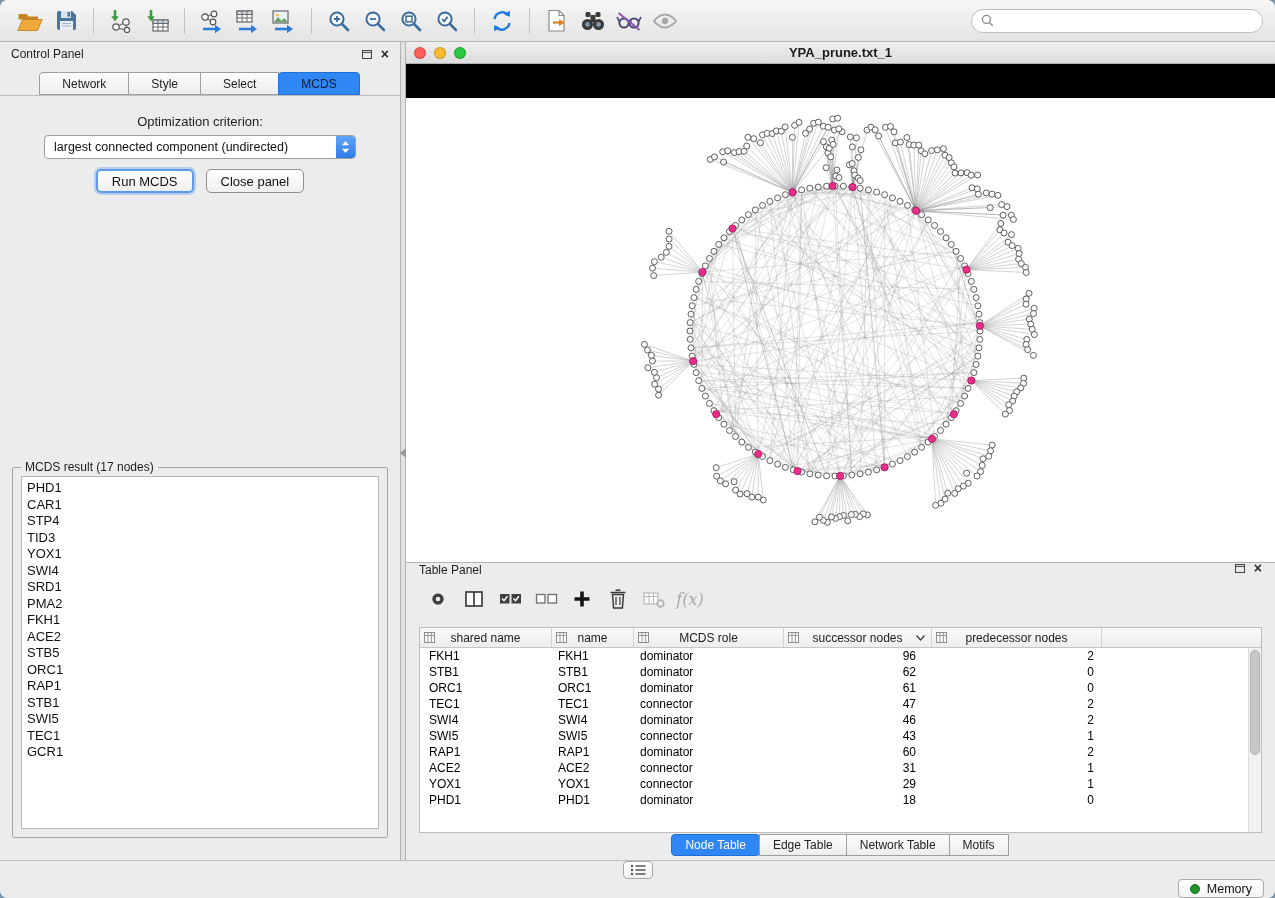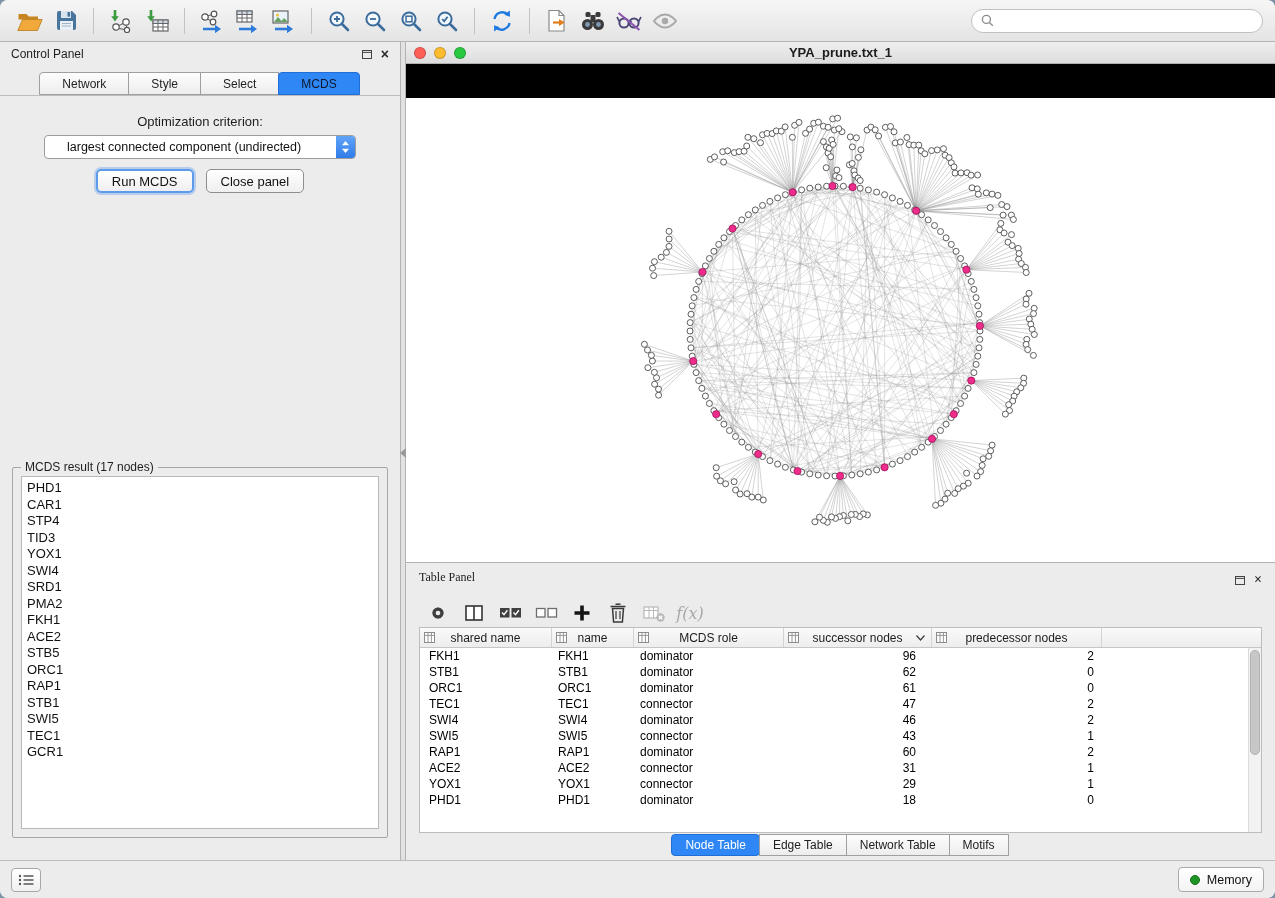--- a/index.html
+++ b/index.html
@@ -24,21 +24,21 @@
   .panel-header{height:24px;display:flex;align-items:center;padding:0 11px;flex-shrink:0;}
   .panel-title{font-size:12px;color:#1e1e1e;}
   .win-btns{margin-left:auto;display:flex;align-items:center;gap:9px;}
   .closex{font-size:14px;font-weight:bold;color:#2b2b2b;line-height:10px;}
   .cp-tabs{display:flex;justify-content:center;margin-top:6px;height:24px;flex-shrink:0;border-bottom:1px solid #bdbdbd;}
   .cp-tab{padding:0 22px;height:23px;line-height:22px;background:linear-gradient(#fdfdfd,#ededed);border:1px solid #9f9f9f;margin-left:-1px;font-size:12px;color:#222;}
   .cp-tab:first-child{border-top-left-radius:4px;}
   .cp-tab.active{background:#2e87f5;border-color:#1f6fd6;color:#0f172a;border-radius:4px 4px 0 0;}
   .opt-label{margin-top:18px;text-align:center;font-size:13px;color:#1d1d1d;flex-shrink:0;}
   .dropdown{margin:6px auto 0;width:312px;height:24px;background:#fff;border:1px solid #9d9d9d;border-radius:4px;display:flex;align-items:center;overflow:hidden;flex-shrink:0;}
-  .dd-text{flex:1;padding-left:22px;font-size:12.5px;color:#111;white-space:nowrap;}
+  .dd-text{flex:1;padding-left:9px;font-size:12.5px;color:#111;white-space:nowrap;}
   .dd-cap{width:19px;height:24px;background:linear-gradient(#63a6f9,#2d7ae8);display:flex;align-items:center;justify-content:center;border-radius:0 3px 3px 0;}
   .btn-row{margin-top:10px;display:flex;justify-content:center;gap:12px;flex-shrink:0;}
   .btn{height:24px;padding:0 14px;background:linear-gradient(#ffffff,#efefef);border:1px solid #8f8f8f;border-radius:5px;font-size:13px;font-family:"Liberation Sans",sans-serif;color:#111;}
   .btn.focus{border:2px solid #5c9bea;box-shadow:0 0 0 2px rgba(90,150,235,.35);}
   .cp-spacer{flex:1;}
   .groupbox{margin:0 12px 22px;height:371px;border:1px solid #a6a6a6;border-radius:2px;position:relative;flex-shrink:0;}
   .legend{position:absolute;top:-8px;left:8px;background:#ececec;padding:0 4px;font-size:12px;color:#1d1d1d;}
   .mcds-list{position:absolute;inset:8px;background:#fff;border:1px solid #b8b8b8;overflow:hidden;padding:3px 0 0 5px;}
   .mcds-item{font-size:13px;line-height:16.5px;color:#111;}
 
@@ -48,22 +48,22 @@
   .net-titlebar{height:22px;flex-shrink:0;background:linear-gradient(#efefef,#dddddd);border-bottom:1px solid #b0b0b0;display:flex;align-items:center;padding:0 8px;position:relative;}
   .traffic{display:flex;gap:8px;z-index:2;}
   .light{width:12px;height:12px;border-radius:50%;border:0.5px solid rgba(0,0,0,.2);}
   .net-title{position:absolute;left:0;right:0;text-align:center;font-size:13px;font-weight:bold;color:#1c1c1c;}
   .net-black{height:34px;flex-shrink:0;background:#000;}
   .net-canvas{flex:1;background:#fff;position:relative;}
   .net-canvas svg{display:block;width:100%;height:100%;}
 
   
   .table-panel{flex:1;display:flex;flex-direction:column;background:#ececec;border-top:1px solid #b2b2b2;min-height:0;}
-  .tp-header{height:22px;display:flex;align-items:flex-end;padding:0 13px;flex-shrink:0;font-family:Liberation Serif, serif;}
-  .tp-toolbar{height:42px;display:flex;align-items:flex-end;gap:8px;padding:0 18px;flex-shrink:0;}
+  .tp-header{height:22px;display:flex;align-items:flex-start;padding:0 13px;flex-shrink:0;}
+  .tp-toolbar{height:42px;display:flex;align-items:flex-start;gap:8px;padding:0 18px;flex-shrink:0;}
   .tp-btn{width:28px;height:28px;display:flex;align-items:center;justify-content:center;background:transparent;border:none;}
   .fx{font-family:"DejaVu Serif",serif;font-style:italic;font-size:16px;color:#a8a8a8;}
   .table-area{flex:1;padding:0 13px;min-height:0;}
   .ttable{background:#fff;border:1px solid #bdbdbd;height:206px;position:relative;display:flex;flex-direction:column;overflow:hidden;}
   .thead{display:flex;height:20px;flex-shrink:0;background:linear-gradient(#fafafa,#ededed);border-bottom:1px solid #c6c6c6;}
   .th{position:relative;display:flex;align-items:center;justify-content:center;gap:4px;border-right:1px solid #d4d4d4;font-size:12px;color:#1c1c1c;}
   .th .mini{position:absolute;left:4px;top:4px;}
   .sort-arrow{position:absolute;right:6px;top:7px;}
   .c-shared{width:132px;} .c-name{width:82px;} .c-role{width:150px;} .c-succ{width:148px;} .c-pred{width:170px;} .c-fill{flex:1;border-right:none;}
   .tbody{flex:1;position:relative;}
@@ -74,21 +74,21 @@
   .tcell.c-role{padding-left:6px;}
   .tcell.c-succ{text-align:right;padding-right:16px;}
   .tcell.c-pred{text-align:right;padding-right:8px;}
   .vscroll{position:absolute;right:0;top:20px;bottom:0;width:13px;background:#f2f2f2;border-left:1px solid #dcdcdc;}
   .vthumb{position:absolute;left:1px;right:1px;top:2px;height:105px;background:#c7c7c7;border-radius:6px;border:1px solid #b2b2b2;}
   .tp-tabs{height:30px;display:flex;align-items:center;justify-content:center;flex-shrink:0;text-align:right;}
   .tp-tab{height:22px;line-height:21px;padding:0 13px;background:linear-gradient(#fdfdfd,#ededed);border:1px solid #9f9f9f;margin-left:-1px;font-size:12px;color:#222;}
   .tp-tab.active{background:#2e87f5;border-color:#1f6fd6;color:#fff;border-radius:4px;}
 
   
-  .status-bar{height:38px;flex-shrink:0;background:#ececec;border-top:1px solid #bdbdbd;display:flex;align-items:center;padding:0 11px;}
+  .status-bar{height:38px;flex-shrink:0;background:#ececec;border-top:1px solid #bdbdbd;display:flex;align-items:center;padding:0 11px;flex-direction:column;}
   .sb-btn{width:30px;height:24px;background:linear-gradient(#ffffff,#f0f0f0);border:1px solid #a8a8a8;border-radius:4px;display:flex;align-items:center;justify-content:center;}
   .mem-btn{margin-left:auto;height:25px;display:flex;align-items:center;gap:7px;background:linear-gradient(#ffffff,#f3f3f3);border:1px solid #ababab;border-radius:4px;padding:0 11px;font-size:12.5px;color:#111;}
   .mem-dot{width:10px;height:10px;border-radius:50%;background:#1f9427;border:1px solid #147019;}
 </style>
 </head>
 <body>
 
 <div class="app">
 
   <div class="toolbar">

